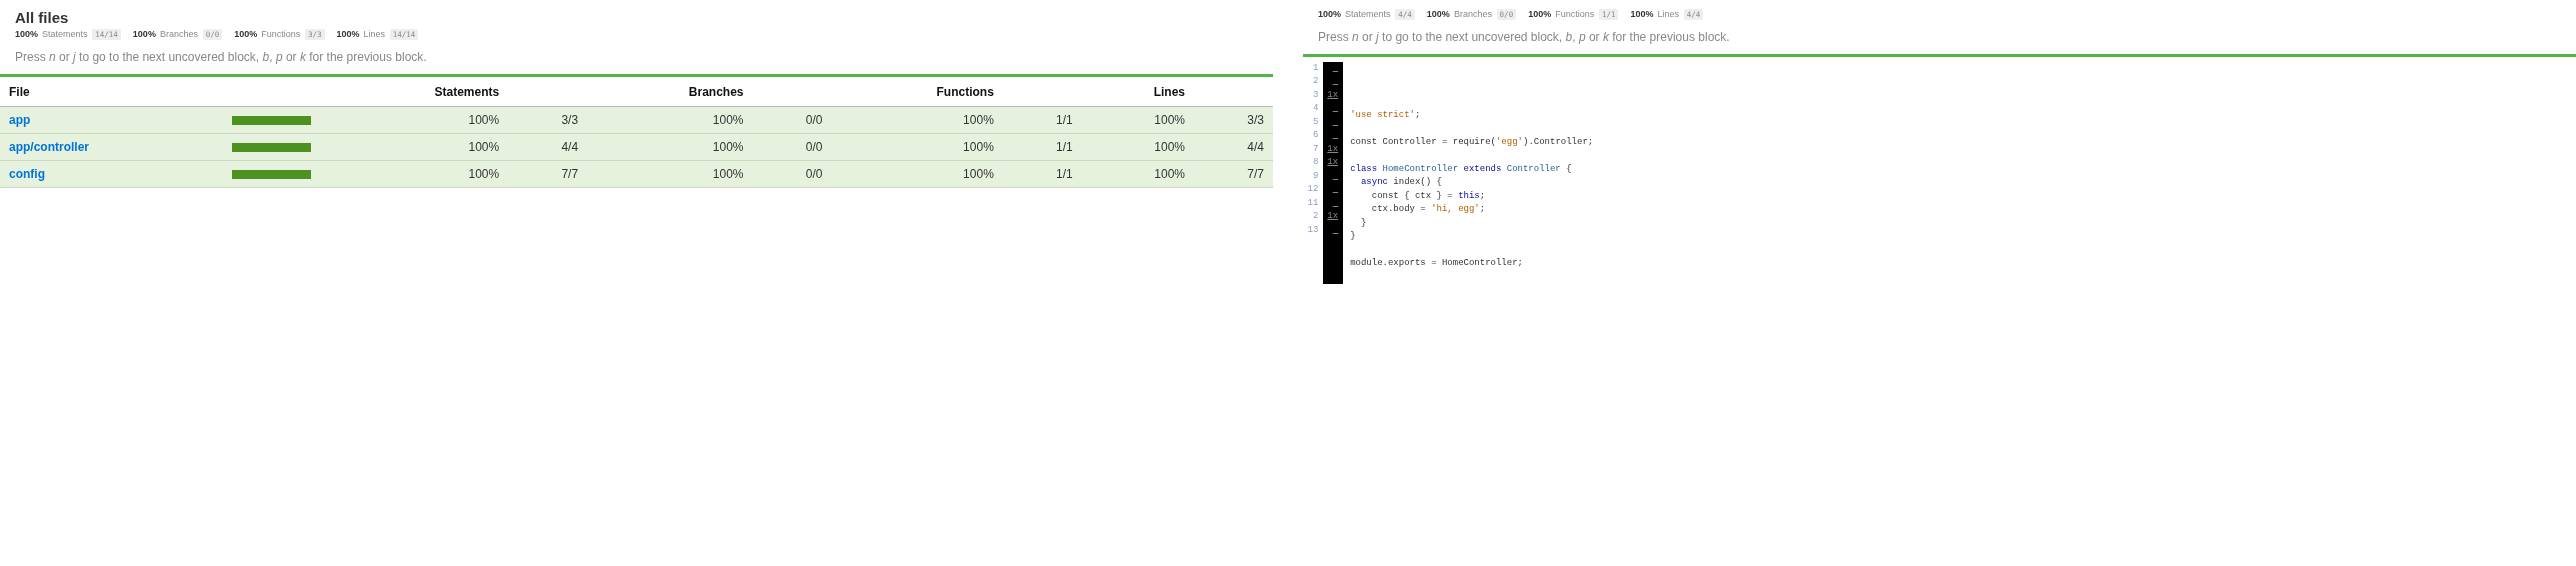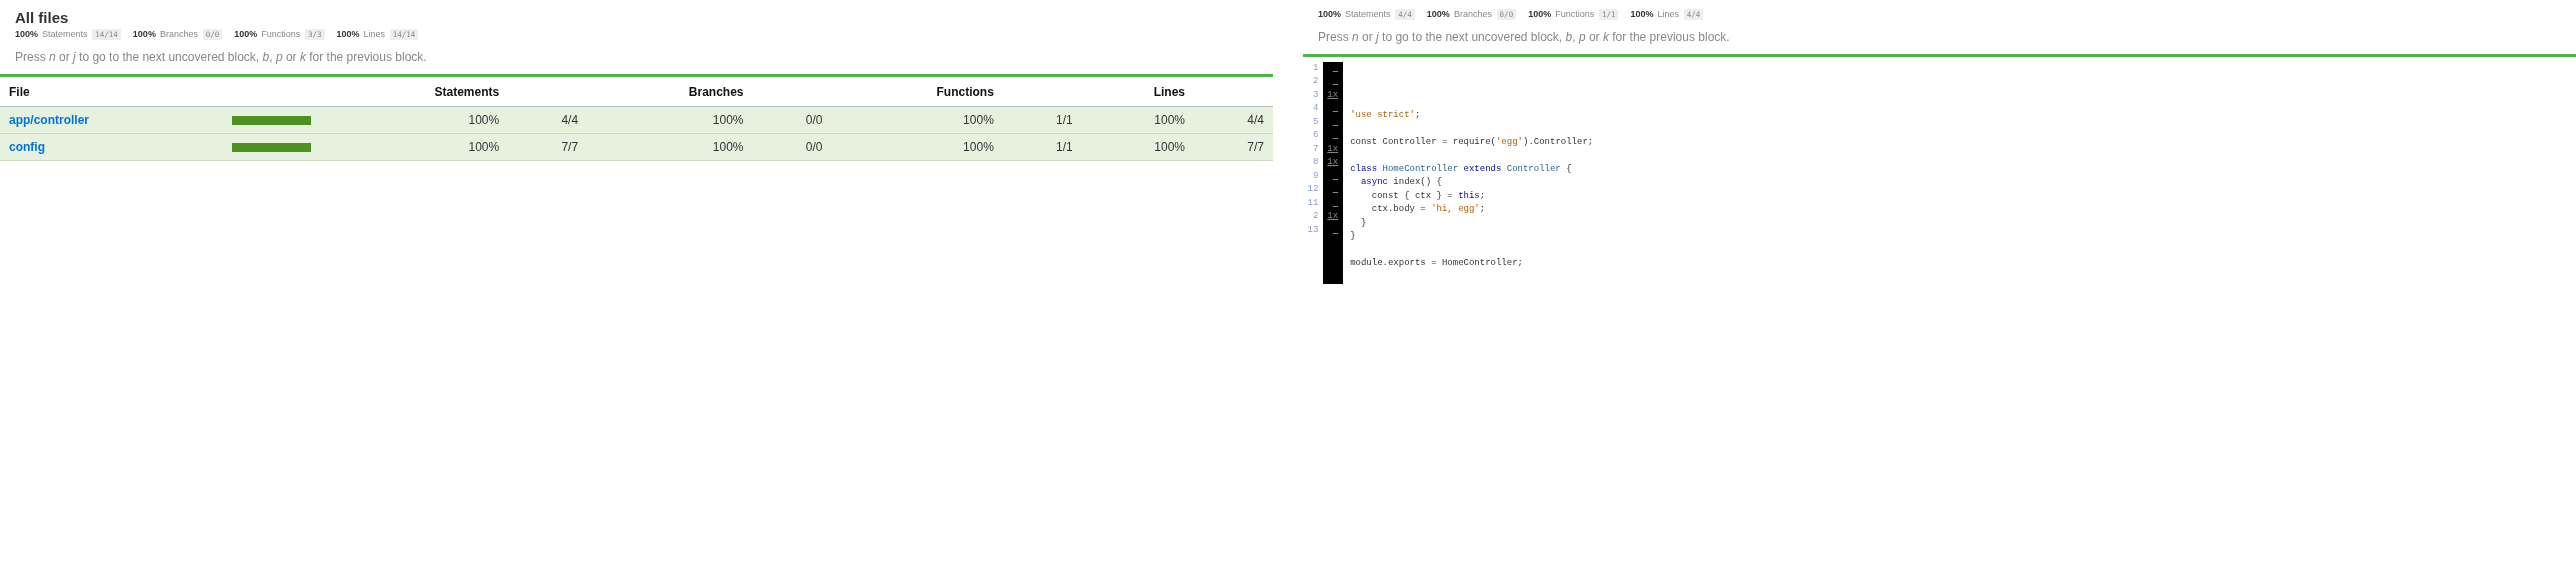--- a/index.html
+++ b/index.html
@@ -161,20 +161,34 @@
         <th class="num"></th>
         <th class="num">Branches</th>
         <th class="num"></th>
         <th class="num">Functions</th>
         <th class="num"></th>
         <th class="num">Lines</th>
         <th class="num"></th>
       </tr>
     </thead>
     <tbody id="left-table-body">
+        <tr>
+          <td class="file"><a href="#">app</a></td>
+          <td class="chart">
+            <div class="bar"></div>
+          </td>
+          <td class="num">100%</td>
+          <td class="num">3/3</td>
+          <td class="num">100%</td>
+          <td class="num">0/0</td>
+          <td class="num">100%</td>
+          <td class="num">1/1</td>
+          <td class="num">100%</td>
+          <td class="num">3/3</td>
+        </tr>
         <tr>
           <td class="file"><a href="#">app/controller</a></td>
           <td class="chart">
             <div class="bar"></div>
           </td>
           <td class="num">100%</td>
           <td class="num">4/4</td>
           <td class="num">100%</td>
           <td class="num">0/0</td>
           <td class="num">100%</td>

